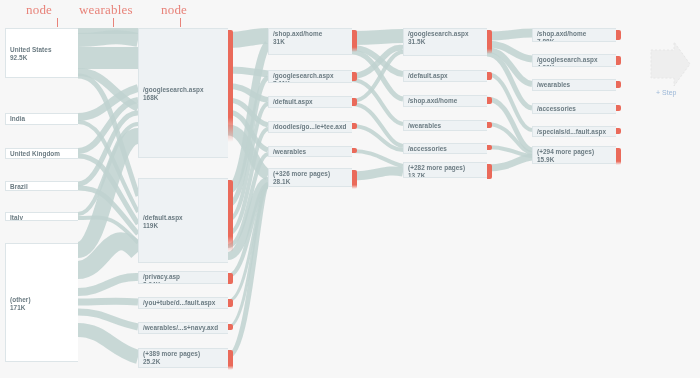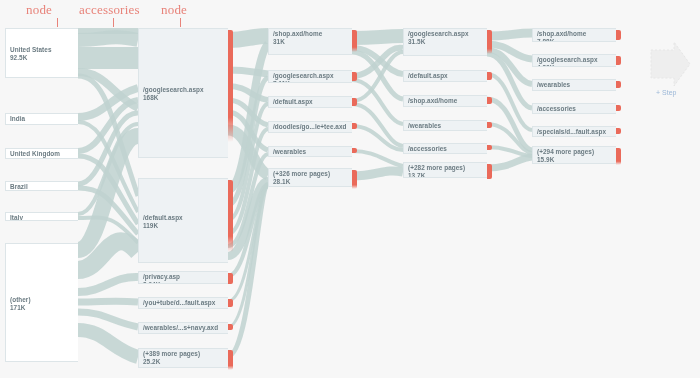--- a/index.html
+++ b/index.html
@@ -292,21 +292,21 @@
       <div class="node" style="left: 532px; top: 146px; width: 84px; height: 18px;">
         <div class="lbl l1" style="top: 1px;">(+294 more pages)</div>
         <div class="lbl l2" style="top: 9px;">15.9K</div>
       </div>
       <div class="dropoff fade" style="left: 616px; top: 148px; height: 17px;"></div>
     </div>
 
   <div id="anno-layer">
       <div class="anno" style="left: 26px; top: 2px;">node</div>
       <div class="anno-tick" style="left: 57px; top: 18px;"></div>
-      <div class="anno" style="left: 79px; top: 2px;">accessories</div>
+      <div class="anno" style="left: 79px; top: 2px;">wearables</div>
       <div class="anno-tick" style="left: 113px; top: 18px;"></div>
       <div class="anno" style="left: 161px; top: 2px;">node</div>
       <div class="anno-tick" style="left: 180px; top: 18px;"></div>
     </div>
 
   <svg class="sankey" width="700" height="378" style="pointer-events:none">
     <polygon points="651,50 674,50 674,42 690,64 674,86 674,78 651,78" fill="#eeeeee" stroke="#e6e6e6" stroke-width="1" stroke-dasharray="2,2"></polygon>
   </svg>
   <div class="step-link" style="left:656px;top:89px;">+ Step</div>
 

